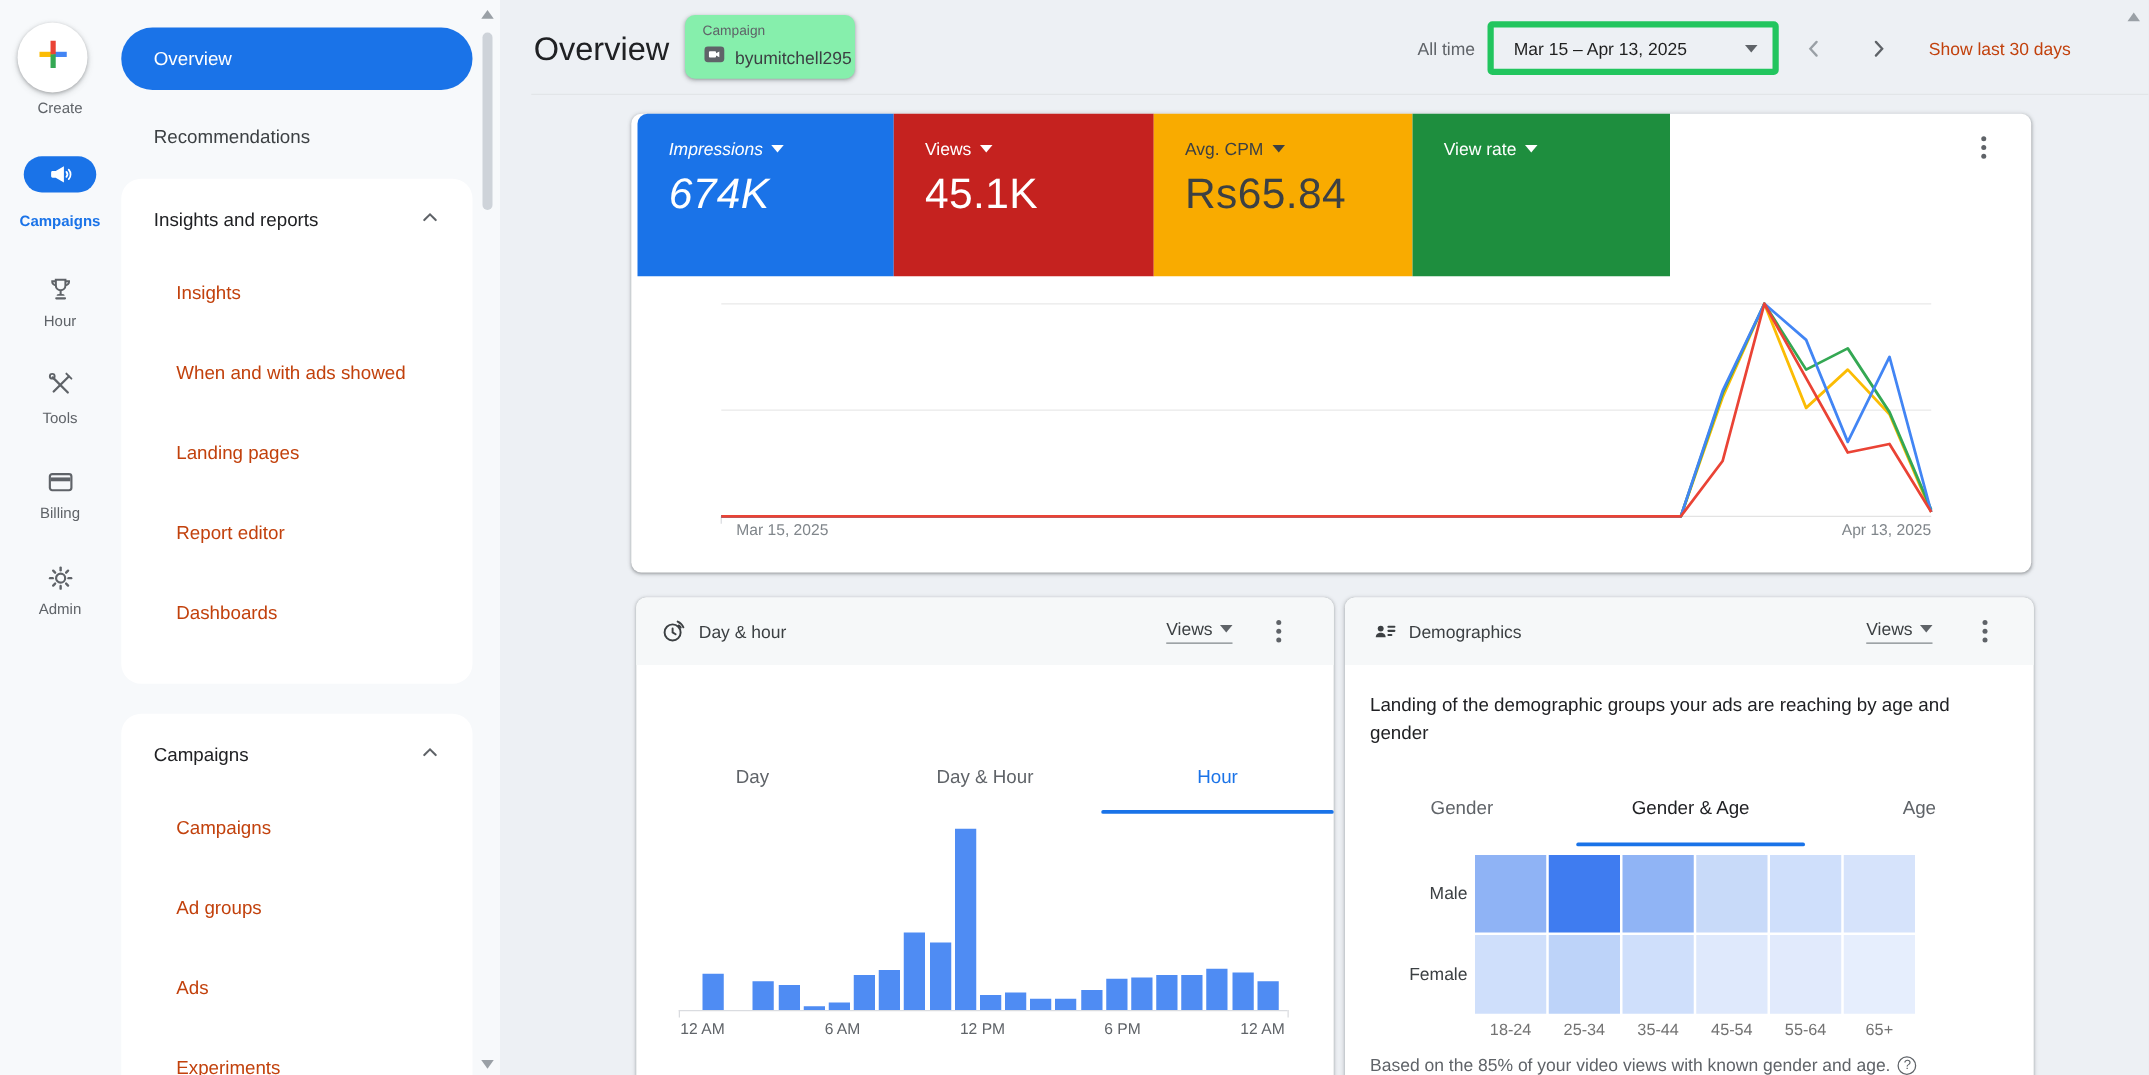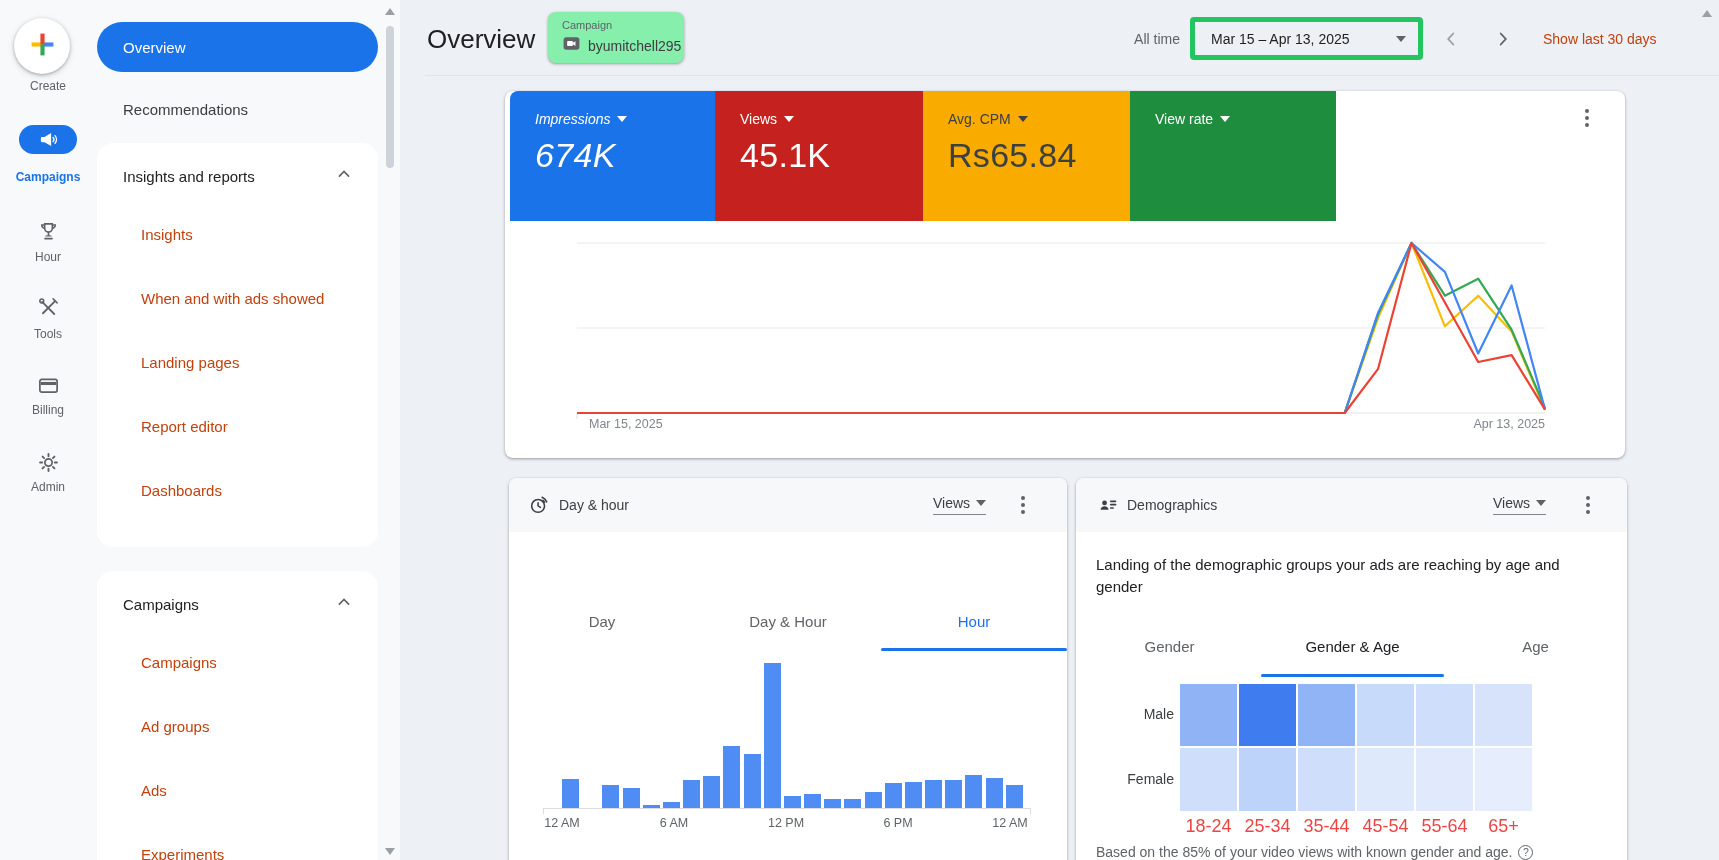--- a/index.html
+++ b/index.html
@@ -67,21 +67,21 @@
   .tab{position:absolute;font-size:15px;color:#5f6368;text-align:center;cursor:pointer;}
   .tab.selected-blue{color:#1a73e8;font-weight:500;}
   .tab.selected-dark{color:#202124;font-weight:500;}
   .tab-underline{position:absolute;height:3px;background:#1a73e8;border-radius:2px;}
   .bar{position:absolute;background:#4f8cf3;}
   .axis-line{position:absolute;height:1px;background:#dadce0;}
   .axis-tick{position:absolute;width:1px;height:6px;background:#dadce0;}
   .bar-tick-label{position:absolute;font-size:12.5px;color:#5f6368;transform:translateX(-50%);white-space:nowrap;}
   .hm-cell{position:absolute;}
   .hm-row-label{position:absolute;left:0;width:98px;text-align:right;font-size:14px;color:#3c4043;}
-  .hm-col-label{position:absolute;font-size:18px;color:#ef4444;transform:translateX(-50%);white-space:nowrap;}
+  .hm-col-label{position:absolute;font-size:13px;color:#737373;transform:translateX(-50%);white-space:nowrap;}
   .footnote{position:absolute;font-size:14px;color:#5f6368;display:flex;align-items:center;gap:6px;}
   .help-circle{width:15px;height:15px;border:1.4px solid #5f6368;border-radius:50%;font-size:10.5px;color:#5f6368;
     display:inline-flex;align-items:center;justify-content:center;box-sizing:border-box;}
 </style>
 </head>
 <body>
 
 <div class="stage">
   <div class="left-bg"></div>
 

